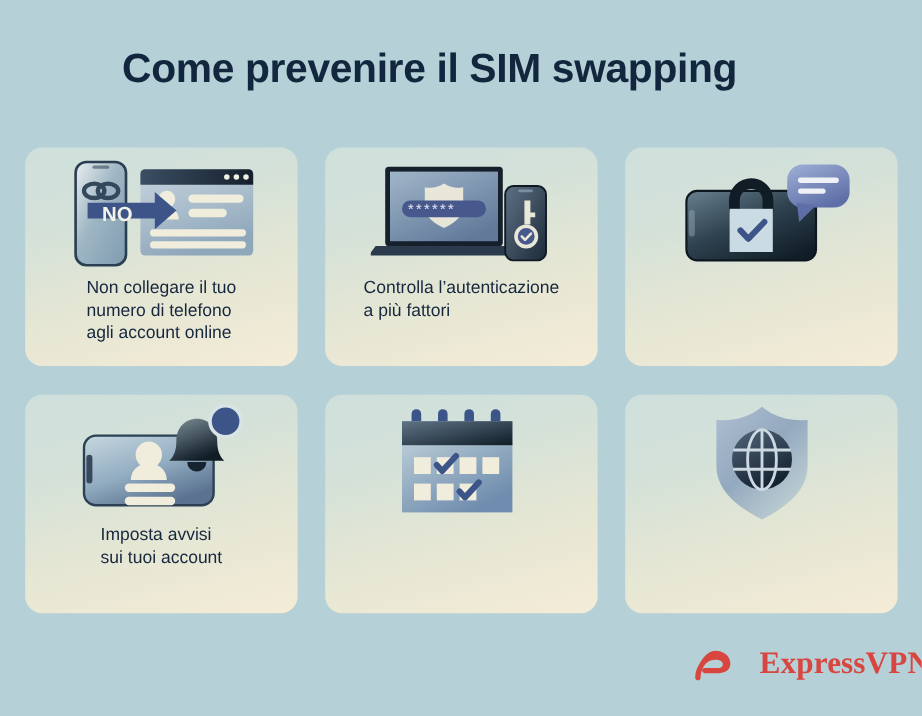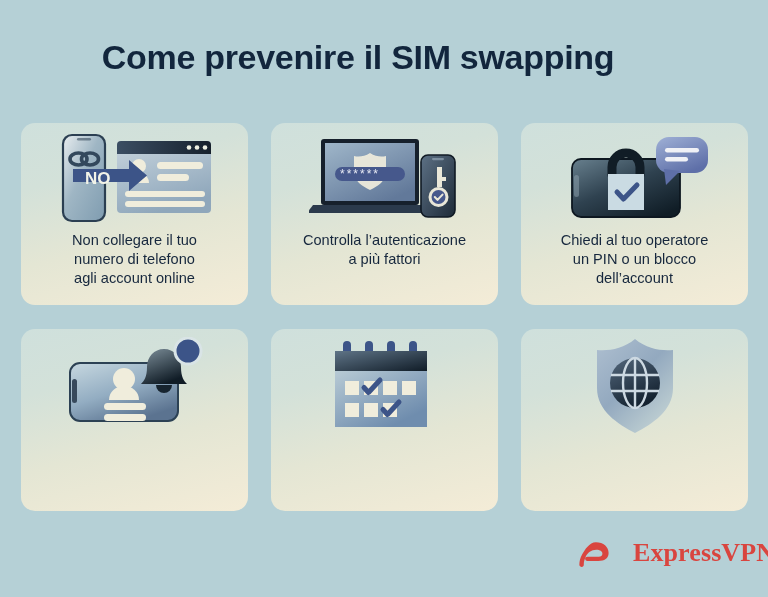--- a/index.html
+++ b/index.html
@@ -44,21 +44,21 @@
     display:flex;
     align-items:center;
     justify-content:center;
     padding-top:4px;
     box-sizing:border-box;
   }
   .card-label{
     font-size:14.6px;
     line-height:19px;
     color:#16273d;
-    text-align:center;
+    text-align:left;
     padding:0 10px 0 10px;
     white-space:pre-line;
     font-weight:400;
   }
   
   .logo{
     position:absolute;
     left:578px;top:538px;
     display:flex;align-items:flex-start;gap:21px;
   }
@@ -185,23 +185,20 @@
 
         <rect x="48" y="43" width="36" height="36" fill="#cadbe3"></rect>
         <path d="M57 61l6.5 7L77 54" stroke="#3c5488" stroke-width="5" fill="none" stroke-linecap="round" stroke-linejoin="round"></path>
 
         <rect x="96" y="6" width="52" height="36" rx="13" fill="url(#c3bub)"></rect>
         <path d="M104 38l2 16 14-14z" fill="#5e6fa8"></path>
         <rect x="105" y="17" width="34" height="4.4" rx="2.2" fill="#f0f1f6"></rect>
         <rect x="105" y="26" width="23" height="4.4" rx="2.2" fill="#f0f1f6"></rect>
       </svg>
     </div>
-    <div class="card-label">Chiedi al tuo operatore
-un PIN o un blocco
-dell’account</div>
   </div>
 
   <div class="card">
     <div class="icon-wrap">
       <svg width="150" height="96" viewBox="0 0 150 96">
         <defs>
           <linearGradient id="c4ph" x1="0" y1="0" x2="0.6" y2="1">
             <stop offset="0" stop-color="#c7d8e0"></stop>
               <stop offset="0.55" stop-color="#93adc2"></stop>
               <stop offset="1" stop-color="#5b7390"></stop>
@@ -217,20 +214,22 @@
         <circle cx="64" cy="42" r="11" fill="#f0eddc"></circle>
         <path d="M49 63c0-8.3 6.7-14 15-14s15 5.7 15 14z" fill="#f0eddc"></path>
         <rect x="44" y="66" width="42" height="7" rx="3.5" fill="#f0eddc"></rect>
         <rect x="44" y="77" width="42" height="7" rx="3.5" fill="#f0eddc"></rect>
 
         <path d="M104 12c10 0 17 8 17 18 0 10 3 14 6 17h-46c3-3 6-7 6-17 0-10 7-18 17-18z" fill="url(#c4bell)"></path>
         <path d="M96 48a8 8 0 0 0 16 0z" fill="#17242f"></path>
         <circle cx="128" cy="14" r="13" fill="#3c5488" stroke="#d9e4e6" stroke-width="3"></circle>
       </svg>
     </div>
+    <div class="card-label">Imposta avvisi
+sui tuoi account</div>
   </div>
 
   <div class="card">
     <div class="icon-wrap">
       <svg width="120" height="96" viewBox="0 0 120 96">
         <defs>
           <linearGradient id="c5body" x1="0" y1="0" x2="0.6" y2="1">
             <stop offset="0" stop-color="#c9d9de"></stop>
               <stop offset="1" stop-color="#6f8dae"></stop>
           </linearGradient>

